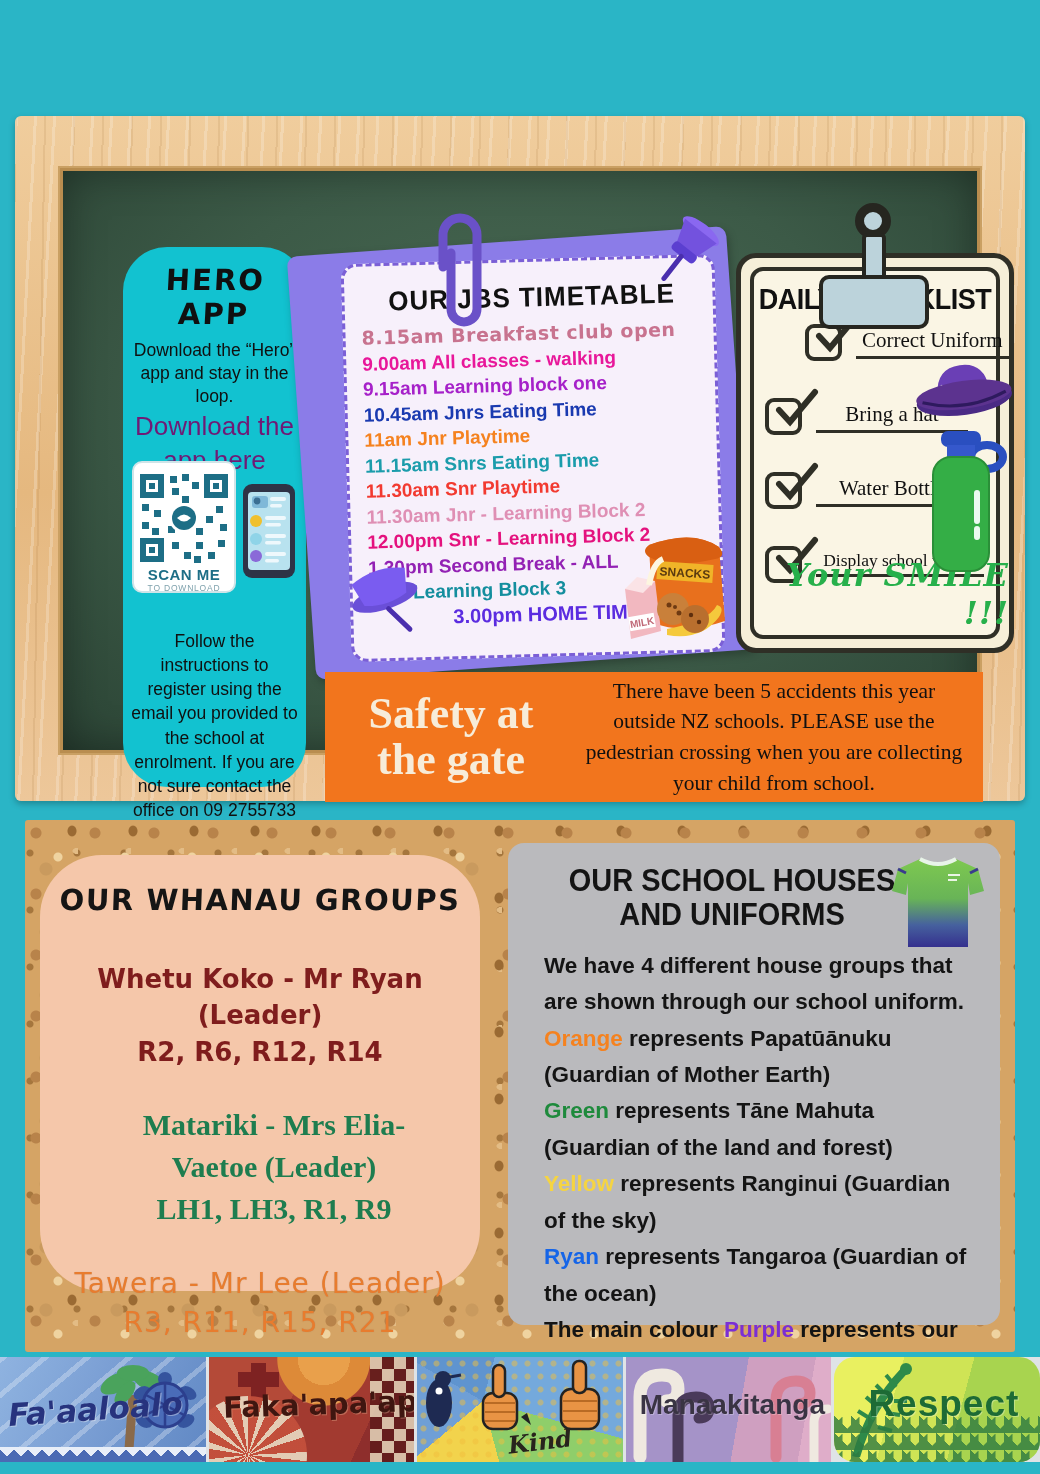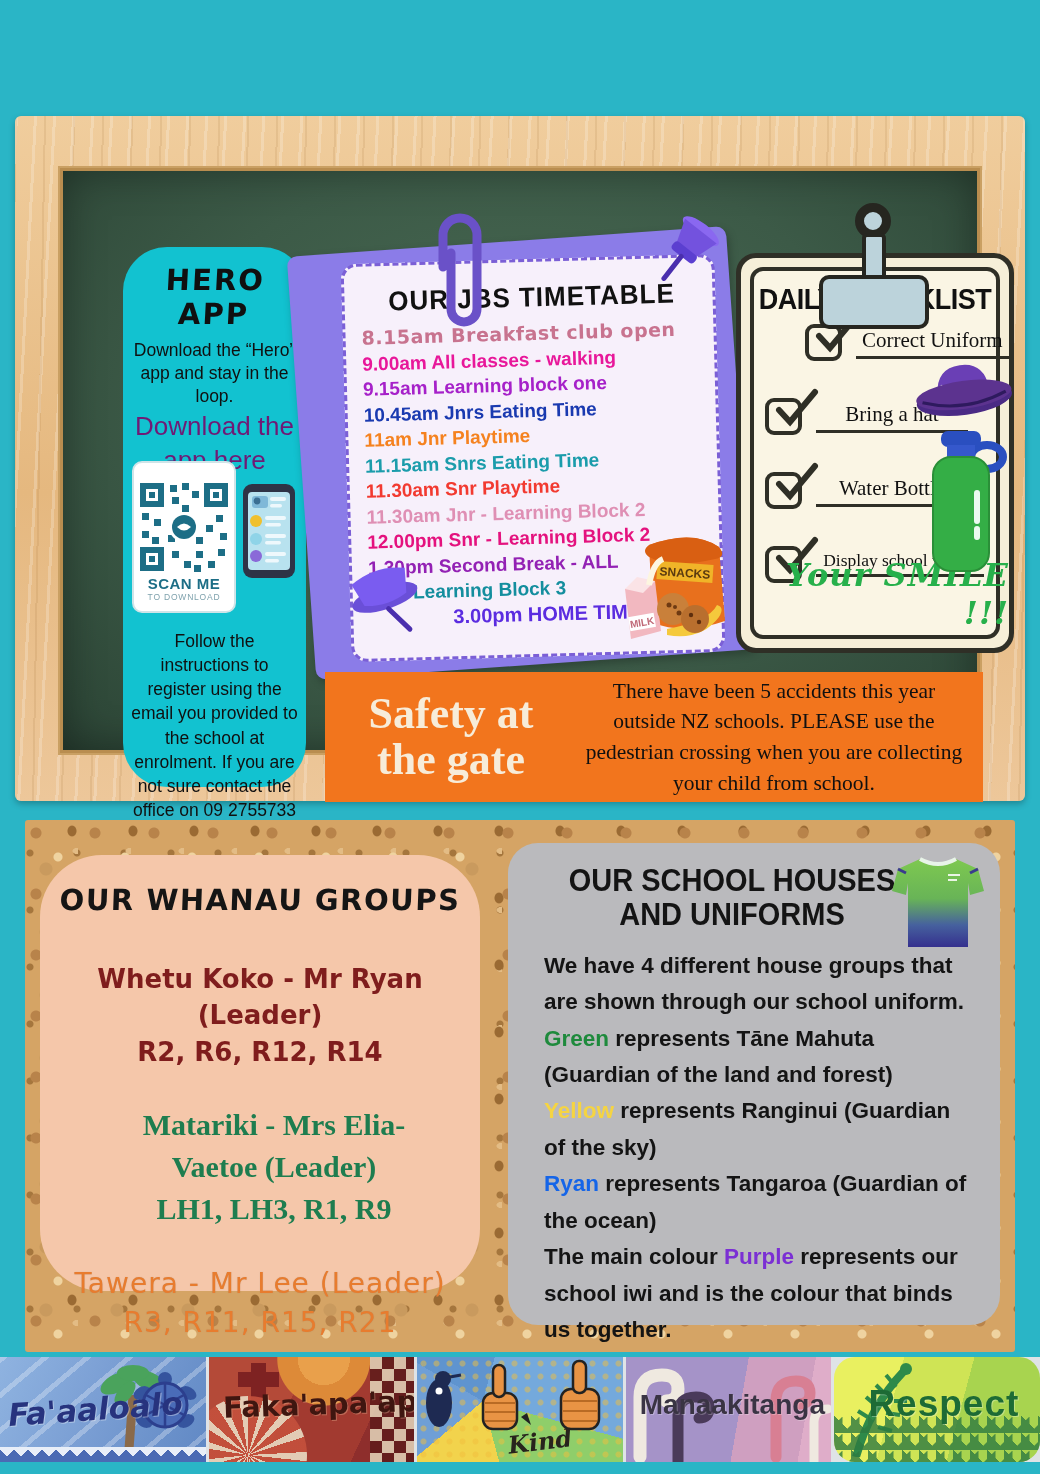--- a/index.html
+++ b/index.html
@@ -26,22 +26,22 @@
            background:radial-gradient(ellipse at 50% 42%, #4a6b54 0%, #3c5a47 55%, #2f4939 90%, #2a4234 100%);
            border:3px solid #b98d4f; box-shadow:inset 0 0 40px rgba(0,0,0,.35), 0 0 0 2px #caa063; }
 
   
   .hero-card { left:60px; top:76px; width:183px; height:540px; background:#12c2d0;
                border-radius:44px; text-align:center; padding:16px 8px 0; }
   .hero-title { font-family:"DejaVu Sans", sans-serif; font-weight:bold; font-size:29px;
                 letter-spacing:2px; color:#101010; transform:skewX(-3deg); }
   .hero-intro { margin-top:8px; font-size:17.5px; line-height:1.32; color:#101010; padding:0 2px; }
   .hero-sub   { margin-top:2px; font-size:26px; line-height:1.3; color:#701a75; }
-  .qr-box { position:absolute; left:9px; top:214px; width:104px; height:152px; background:#fff;
-            border:2px solid #cfe4e8; border-radius:10px; padding:18px 4px 0; }
+  .qr-box { position:absolute; left:9px; top:214px; width:104px; height:132px; background:#fff;
+            border:2px solid #cfe4e8; border-radius:10px; padding:9px 4px 0; }
   .qr-label { font-size:15px; font-weight:900; color:#1d6e86; letter-spacing:.5px; margin-top:2px; }
   .qr-sublabel { font-size:8.5px; color:#7fa2ad; letter-spacing:.8px; }
   .phone { position:absolute; right:10px; top:236px; }
   .hero-instructions { position:absolute; left:6px; right:6px; top:382px; font-size:17.5px;
             line-height:1.38; color:#101010; }
 
   
   .tt-backing { left:238px; top:70px; width:440px; height:424px; background:#8b7ce8;
                 border-radius:10px; transform:rotate(-4deg); box-shadow:2px 4px 8px rgba(0,0,0,.25); }
   .tt-note { left:283px; top:88px; width:374px; height:398px; background:#f7f0fb;
@@ -100,21 +100,21 @@
             background:#f5c7aa; border-radius:62px; text-align:center; padding-top:28px; }
   .wh-title { font-family:"DejaVu Sans", sans-serif; font-weight:bold; font-size:29px;
               letter-spacing:1.5px; color:#151515; transform:skewX(-2deg); }
   .wh-group { margin-top:34px; line-height:1.4; }
   .wh-g1 { font-family:"DejaVu Sans", sans-serif; font-weight:bold; font-size:26px; margin-top:44px; }
   .wh-g2 { font-family:"Liberation Serif", serif; font-weight:bold; font-size:30px; }
   .wh-g3 { font-family:"DejaVu Sans", sans-serif; font-size:28px; letter-spacing:1px;
            text-shadow:0 0 1px rgba(120,120,120,.4); }
 
   .houses { position:absolute; left:483px; top:23px; width:492px; height:482px;
-            background:#bababd; border-radius:30px; padding:22px 24px 0; }
+            background:#bababd; border-radius:16px; padding:22px 24px 0; }
   .ho-title { text-align:center; font-size:29px; font-weight:900; color:#141414;
               line-height:1.15; transform:scaleY(1.05); width:400px; }
   .ho-body { margin-top:16px; font-size:22.5px; font-weight:bold; color:#141414; line-height:1.62;margin-left:12px; }
   .tshirt { position:absolute; right:14px; top:10px; }
 
   
   .footer { left:0; top:1357px; width:1040px; height:105px; display:flex; gap:3px; background:#dfe3e6; }
   .fp { position:relative; flex:1; overflow:hidden; }
   .fp .label { position:absolute; z-index:4; font-weight:bold; }
   .fp1 { background:linear-gradient(115deg,#8fb3e0 0%,#7b9fd4 45%,#6088c4 100%); }
@@ -399,20 +399,21 @@
               <stop offset="1" stop-color="#35308e"></stop>
           </linearGradient>
         </defs>
         <path d="M30,6 L8,16 L2,38 L16,42 L18,30 L18,94 L78,94 L78,30 L80,42 L94,38 L88,16 L66,6 Q48,16 30,6 Z" fill="url(#teeGrad)"></path>
         <path d="M30,6 Q48,16 66,6" stroke="#e8f4e8" stroke-width="4" fill="none"></path>
         <path d="M8,16 L16,20 M88,16 L80,20" stroke="#3a3a8e" stroke-width="3"></path>
         <path d="M58,22 h12 M58,27 h9" stroke="#fff" stroke-width="2" opacity=".85"></path>
       </svg>
       <div class="ho-body">
         <div>We have 4 different house groups that are shown through our school uniform.</div>
+        <div><span></span><span style="color: rgb(245, 130, 31);">Orange</span><span> represents Papatūānuku (Guardian of Mother Earth)</span></div>
         <div><span></span><span style="color: rgb(30, 138, 60);">Green</span><span> represents Tāne Mahuta (Guardian of the land and forest)</span></div>
         <div><span></span><span style="color: rgb(245, 212, 66);">Yellow</span><span> represents Ranginui (Guardian of the sky)</span></div>
         <div><span></span><span style="color: rgb(21, 101, 232);">Ryan</span><span> represents Tangaroa (Guardian of the ocean)</span></div>
         <div><span>The main colour </span><span style="color: rgb(123, 47, 212);">Purple</span><span> represents our school iwi and is the colour that binds us together.</span></div>
       </div>
     </div>
   </div>
 
   <div class="abs footer">
 

